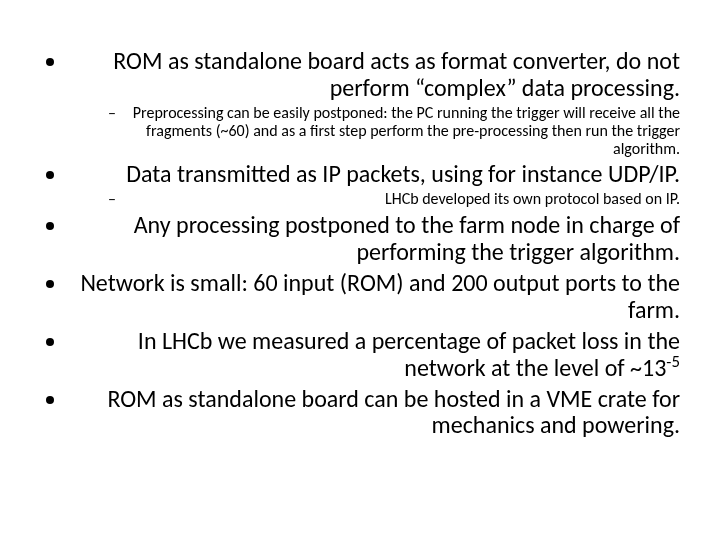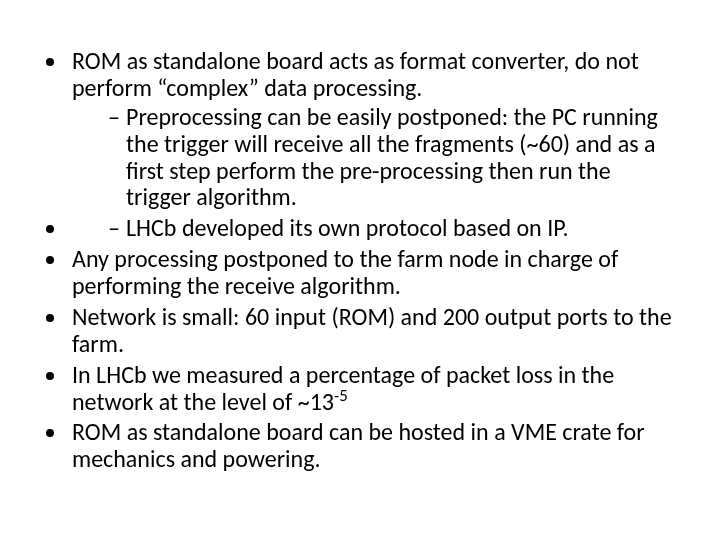--- a/index.html
+++ b/index.html
@@ -20,28 +20,29 @@
   ul.level1 {
     margin: 0;
     padding: 0 0 0 28px;
     list-style: disc;
   }
   ul.level1 > li {
     font-size: 24px;
     line-height: 1.12;
     margin: 0 0 4px 0;
     padding-left: 4px;
+    text-align: right;
   }
   ul.level2 {
     margin: 2px 0 4px 0;
     padding: 0 0 0 36px;
     list-style: none;
   }
   ul.level2 > li {
-    font-size: 24px;
+    font-size: 16px;
     line-height: 1.12;
     margin: 0 0 2px 0;
     position: relative;
     padding-left: 18px;
   }
   ul.level2 > li::before {
     content: "–";
     position: absolute;
     left: 0;
     top: 0;
@@ -60,29 +61,30 @@
     <li>
       <span>ROM as standalone board acts as format converter, do not perform “complex” data processing.</span>
       <ul class="level2">
         <li>
           <span>Preprocessing can be easily postponed: the PC running the trigger will receive all the fragments (~60) and as a first step perform the pre-processing then run the trigger algorithm.</span>
         </li>
       </ul>
     </li>
 
     <li>
+      <span>Data transmitted as IP packets, using for instance UDP/IP.</span>
       <ul class="level2">
         <li>
           <span>LHCb developed its own protocol based on IP.</span>
         </li>
       </ul>
     </li>
 
     <li>
-      <span>Any processing postponed to the farm node in charge of performing the receive algorithm.</span>
+      <span>Any processing postponed to the farm node in charge of performing the trigger algorithm.</span>
     </li>
 
     <li>
       <span>Network is small: 60 input (ROM) and 200 output ports to the farm.</span>
     </li>
 
     <li>
       <span>In LHCb we measured a percentage of packet loss in the network at the level of  ~13</span><sup>-5</sup>
     </li>
 

